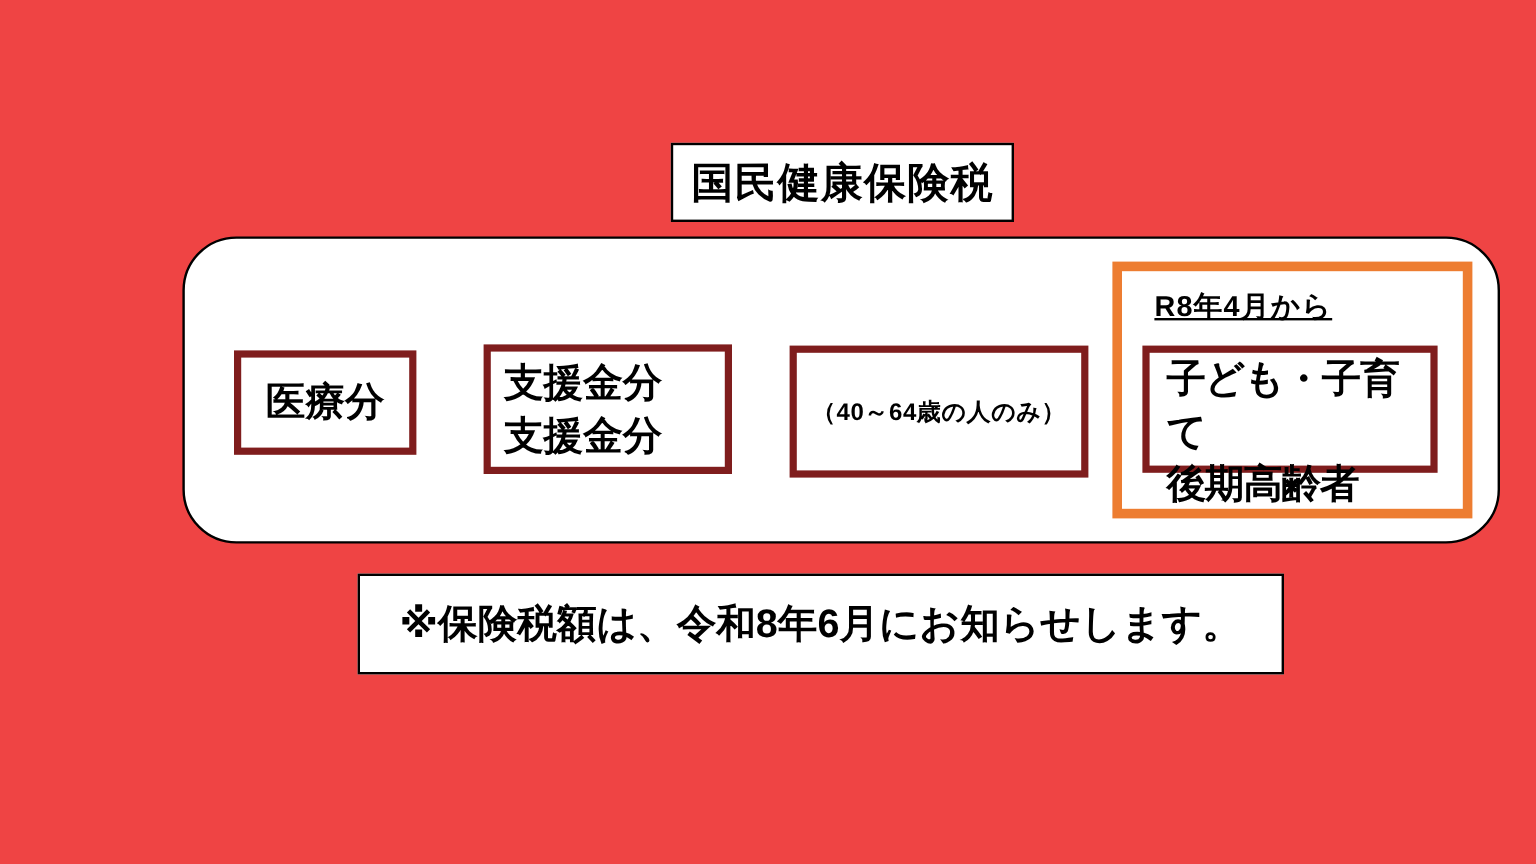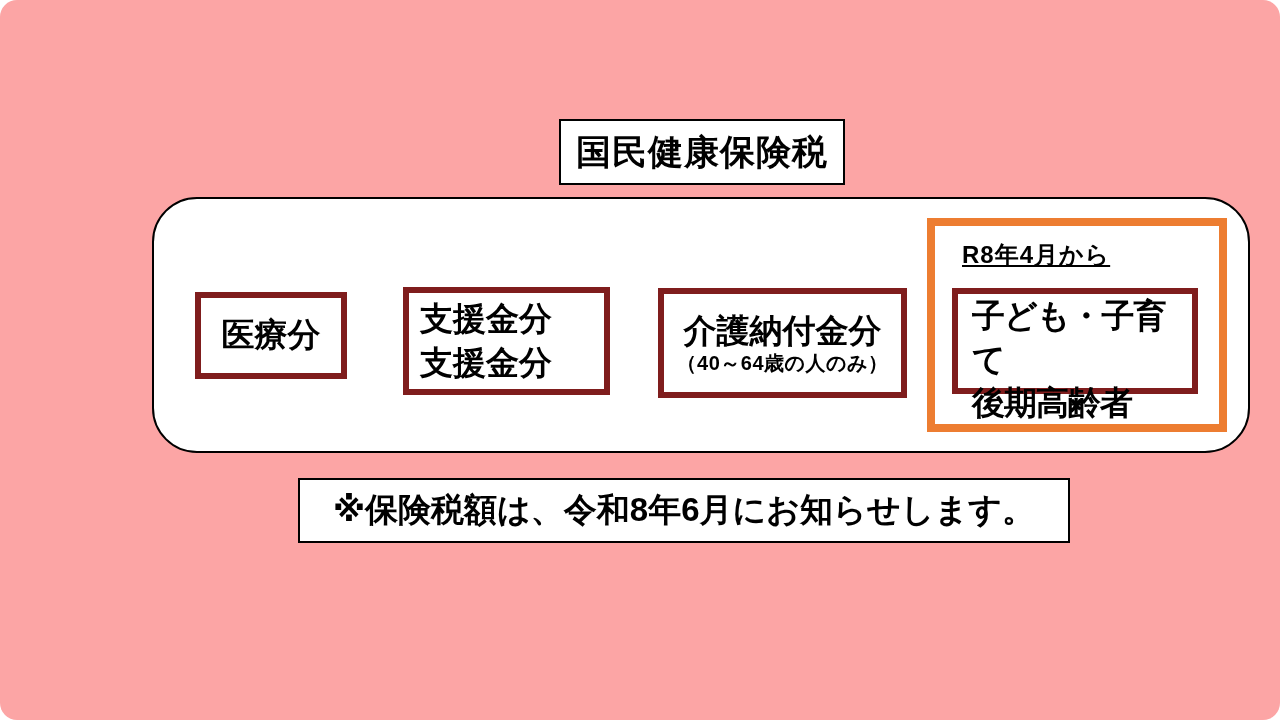--- a/index.html
+++ b/index.html
@@ -6,22 +6,21 @@
   html, body { width: 1280px; height: 720px; background: #ffffff; overflow: hidden; }
   body {
     font-family: "Liberation Sans", "DejaVu Sans", sans-serif;
     color: #000000;
     position: relative;
   }
   .slide {
     position: absolute;
     left: 0; top: 0;
     width: 1280px; height: 720px;
-    background: #fca5a5;
-    border-radius: 17px;
+    background: #ef4444;
   }
   
   .title-box {
     position: absolute;
     left: 559px; top: 119px;
     width: 286px; height: 66px;
     border: 2px solid #000000;
     display: flex; align-items: center; justify-content: center;
     font-size: 35px; font-weight: bold;
     letter-spacing: 1px;
@@ -93,21 +92,21 @@
     padding-left: 14px;
     font-size: 33px;
     line-height: 1.32;
     letter-spacing: -1px;
     justify-content: space-between;
   }
   
   .footnote-box {
     position: absolute;
     left: 298px; top: 478px;
-    width: 772px; height: 65px;
+    width: 772px; height: 84px;
     border: 2px solid #000000;
     display: flex; align-items: center; justify-content: center;
     font-size: 33px; font-weight: bold;
     background: #ffffff;
     white-space: nowrap;
   }
 </style>
 </head>
 <body>
 
@@ -122,21 +121,20 @@
   <div class="comp-box box-medical">
     <span>医療分</span>
   </div>
 
   <div class="comp-box box-elderly">
     <span>支援金分</span>
     <span>支援金分</span>
   </div>
 
   <div class="comp-box box-care">
-    <span>介護納付金分</span>
     <span class="care-note">（40～64歳の人のみ）</span>
   </div>
 
   <div class="highlight-frame"></div>
 
   <span class="start-date-label">R8年4月から</span>
 
   <div class="comp-box box-child">
     <span>子ども・子育て</span>
     <span>後期高齢者</span>

